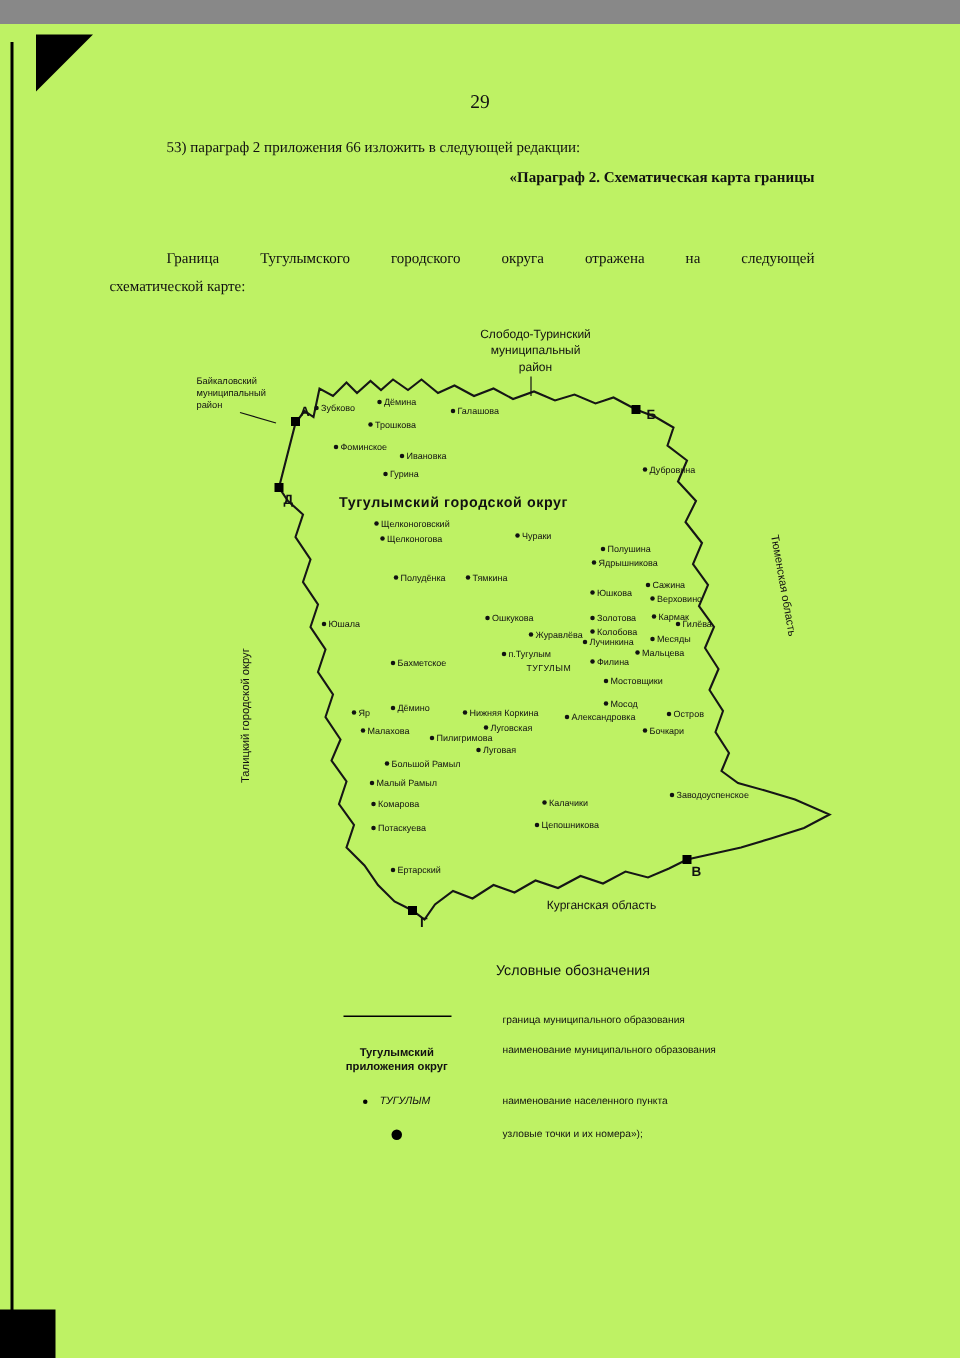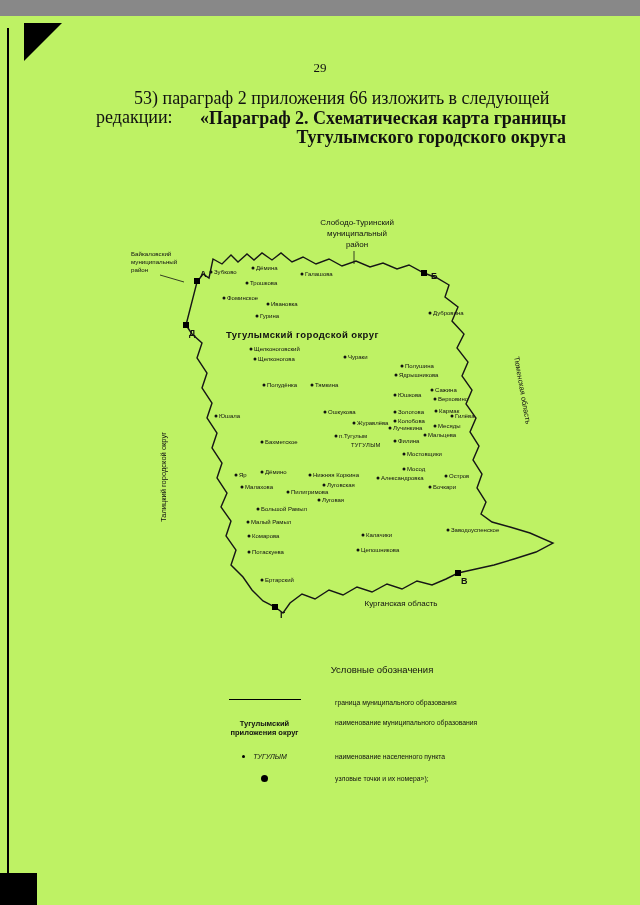--- a/index.html
+++ b/index.html
@@ -7,42 +7,42 @@
         font-family:"Liberation Serif",serif;color:#111;overflow:hidden;}
 
   
   .corner-tri{position:absolute;left:24px;top:7px;width:0;height:0;
               border-top:38px solid #000;border-right:38px solid transparent;}
   .edge-line{position:absolute;left:7px;top:12px;width:2px;height:846px;background:#000;}
   .bottom-bar{position:absolute;left:0;top:857px;width:37px;height:48px;background:#000;}
 
   .pagenum{position:absolute;top:44px;left:0;width:640px;text-align:center;font-size:13px;}
 
-  .block{position:absolute;left:96px;width:470px;font-size:18px;line-height:19px;font-family:Liberation Serif, serif;}
+  .block{position:absolute;left:73px;width:470px;font-size:10px;line-height:19px;font-family:Liberation Serif, serif;}
   .indent{text-indent:38px;}
   .jline{text-align:justify;text-align-last:justify;}
   .t53{top:73px;}
   .heading{top:93px;font-weight:bold;text-align:right;}
   .intro{top:147px;}
   .p54{top:791px;}
 
   
   .map-svg{position:absolute;left:0;top:195px;width:640px;height:430px;}
   .map-svg text{font-family:"Liberation Sans",sans-serif;fill:#111;}
   .boundary{fill:none;stroke:#161616;stroke-width:1.4;stroke-linejoin:miter;}
   .sdot{fill:#111;}
   .slabel{font-size:6px;}
   .caps{font-size:5.8px;letter-spacing:.3px;}
   .node{fill:#000;}
   .nlabel{font-size:9px;font-weight:bold;}
   .mtitle{font-size:9.5px;font-weight:bold;letter-spacing:.4px;}
   .lead{stroke:#111;stroke-width:.8;}
 
   
-  .legend{position:absolute;left:212px;top:648px;width:340px;
+  .legend{position:absolute;left:212px;top:626px;width:340px;
           font-family:"Liberation Sans",sans-serif;color:#111;}
   .legend-title{text-align:center;font-size:9.5px;margin:0 0 24px 0;}
   .lrow{display:flex;align-items:flex-start;}
   .lsym{width:105px;flex-shrink:0;display:flex;flex-direction:column;
         justify-content:center;align-items:center;text-align:center;}
   .ltext{font-size:6.8px;padding-left:18px;}
   .sym-line{width:72px;border-top:1.3px solid #000;}
   .sym-muni{font-size:7.5px;font-weight:bold;line-height:9px;}
   .sym-settl{font-size:7px;font-style:italic;display:flex;align-items:center;}
   .mini-dot{width:3px;height:3px;border-radius:50%;background:#000;
@@ -60,23 +60,26 @@
   <div class="bottom-bar"></div>
 
   <div class="pagenum">29</div>
 
   <div class="block t53">
     <div class="indent">53) параграф 2 приложения 66 изложить в следующей редакции:</div>
   </div>
 
   <div class="block heading">
     <div>«Параграф 2. Схематическая карта границы</div>
-    <div>Тугулымского городского округа</div>
-  </div>
-
+  </div>
+
+  <div class="block intro">
+    <div class="indent jline">Граница Тугулымского городского округа отражена на следующей</div>
+    <div>схематической карте:</div>
+  </div>
 
   <svg id="mapsvg" class="map-svg" viewBox="0 195 640 430">
       <polygon points="186,309 197,266 203,258 209,262 213,243 222,248 231,239 238,246 247,238 254,244 262,237 272,244 281,237 292,246 303,241 316,248 329,243 342,250 356,245 370,251 383,247 397,253 409,249 424,257 437,262 449,269 445,281 458,291 452,305 464,318 457,332 468,346 462,360 472,374 466,388 476,402 470,416 479,430 473,444 482,458 477,472 486,486 481,498 492,506 510,511 530,517 553,527 536,536 514,543 494,549 476,553 458,557 446,563 432,569 417,565 402,573 387,568 372,576 357,571 343,579 329,574 315,583 302,578 290,587 283,597 275,591 263,585 252,574 243,561 231,549 236,534 226,520 231,505 221,491 227,477 217,462 222,447 212,432 217,417 207,402 212,387 202,372 207,357 197,342 202,327 192,318" class="boundary"></polygon>
       <line x1="354" y1="235" x2="354" y2="248" class="lead"></line>
       <line x1="160" y1="259" x2="184" y2="266" class="lead"></line>
       <text x="357" y="209" text-anchor="middle" font-size="8">Слободо-Туринский</text>
       <text x="357" y="220" text-anchor="middle" font-size="8">муниципальный</text>
       <text x="357" y="231" text-anchor="middle" font-size="8">район</text>
       <text x="131" y="240" text-anchor="start" font-size="6.2">Байкаловский</text>
       <text x="131" y="248" text-anchor="start" font-size="6.2">муниципальный</text>

